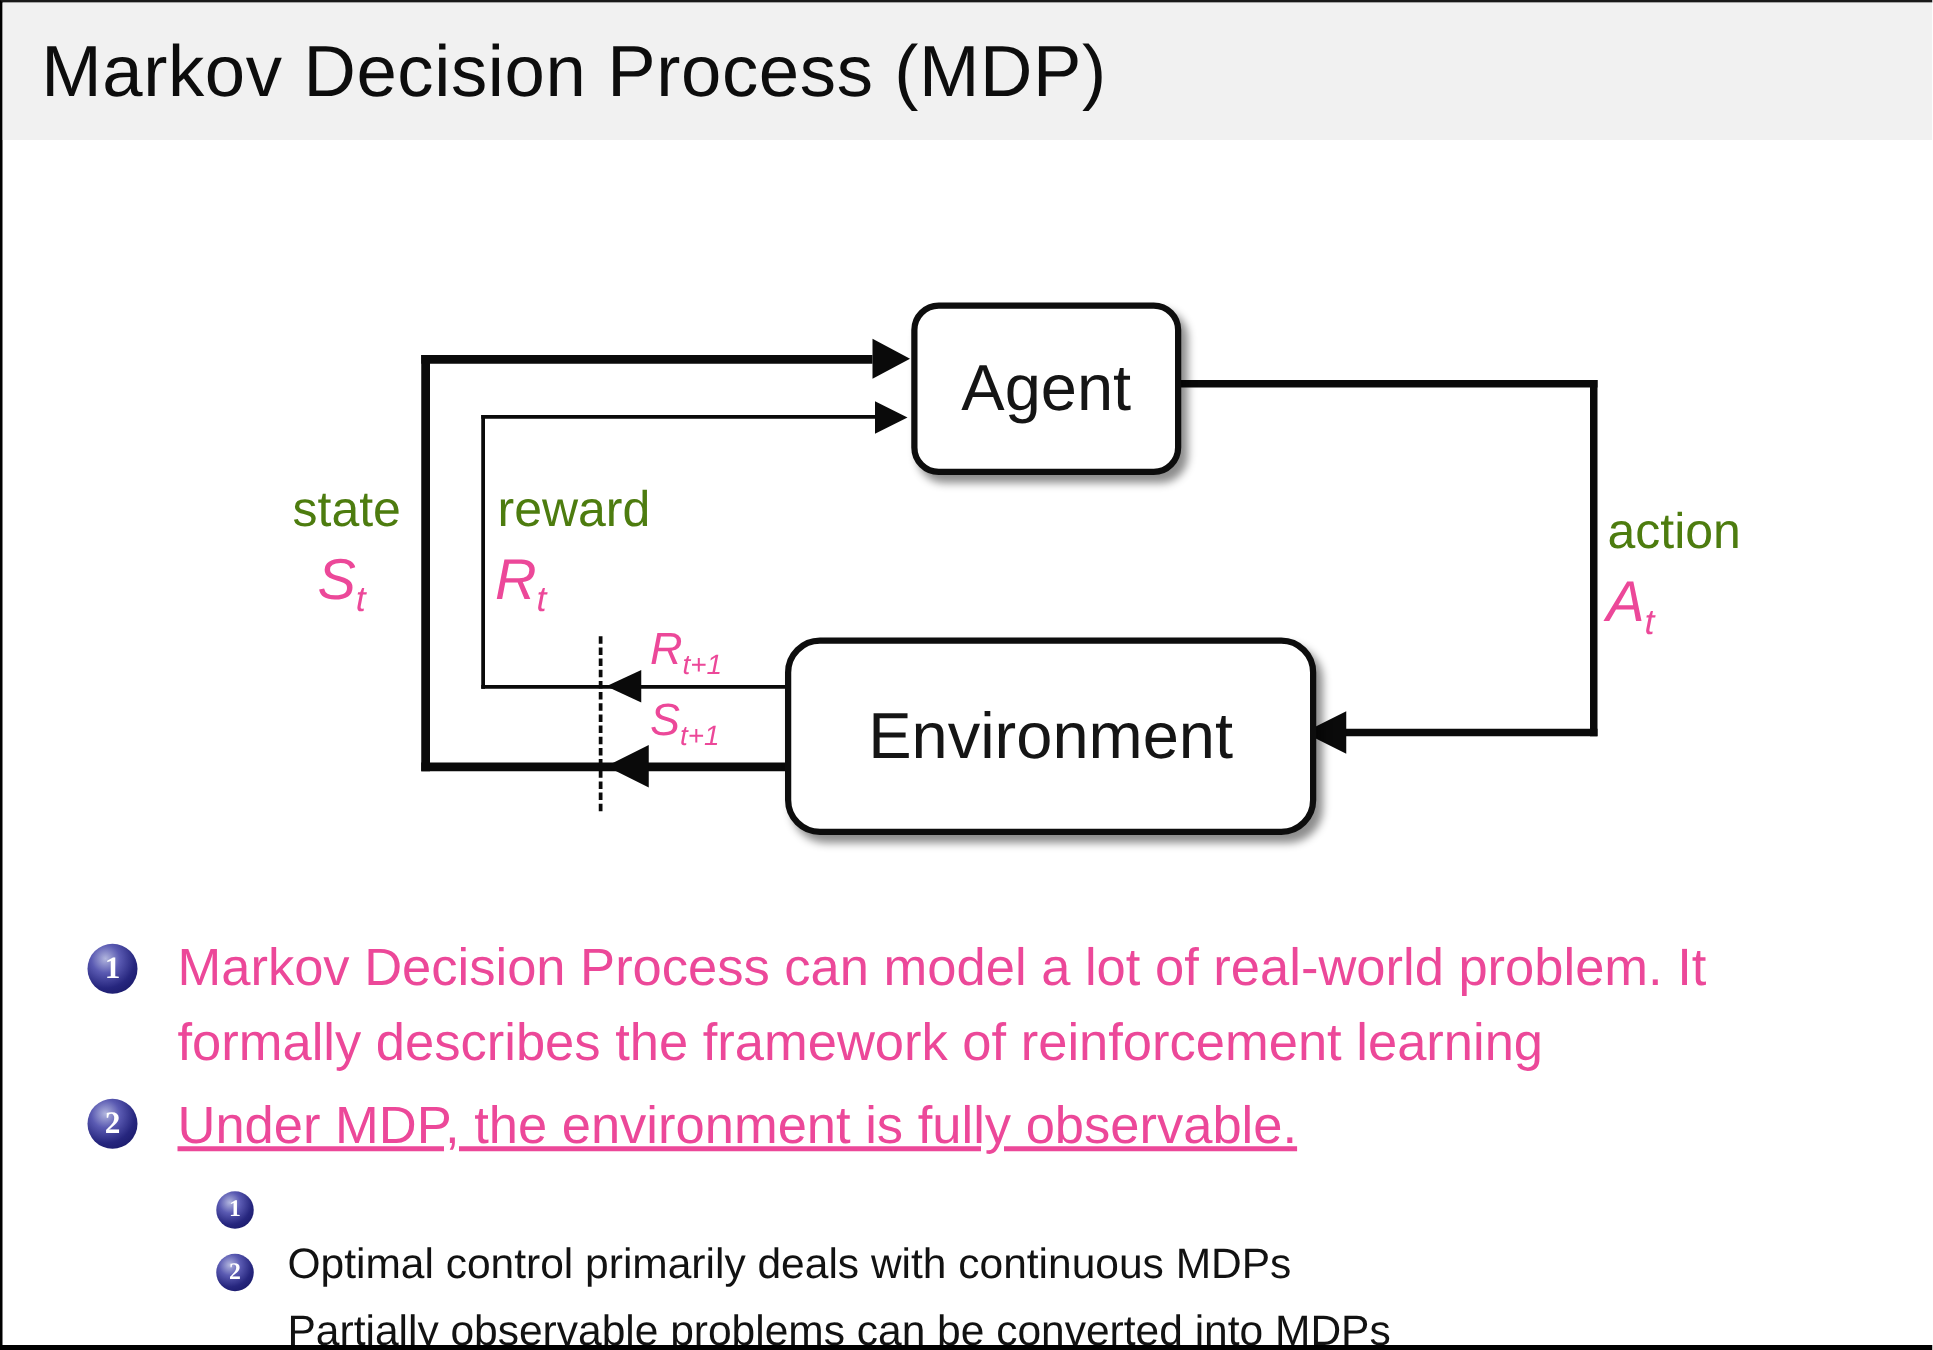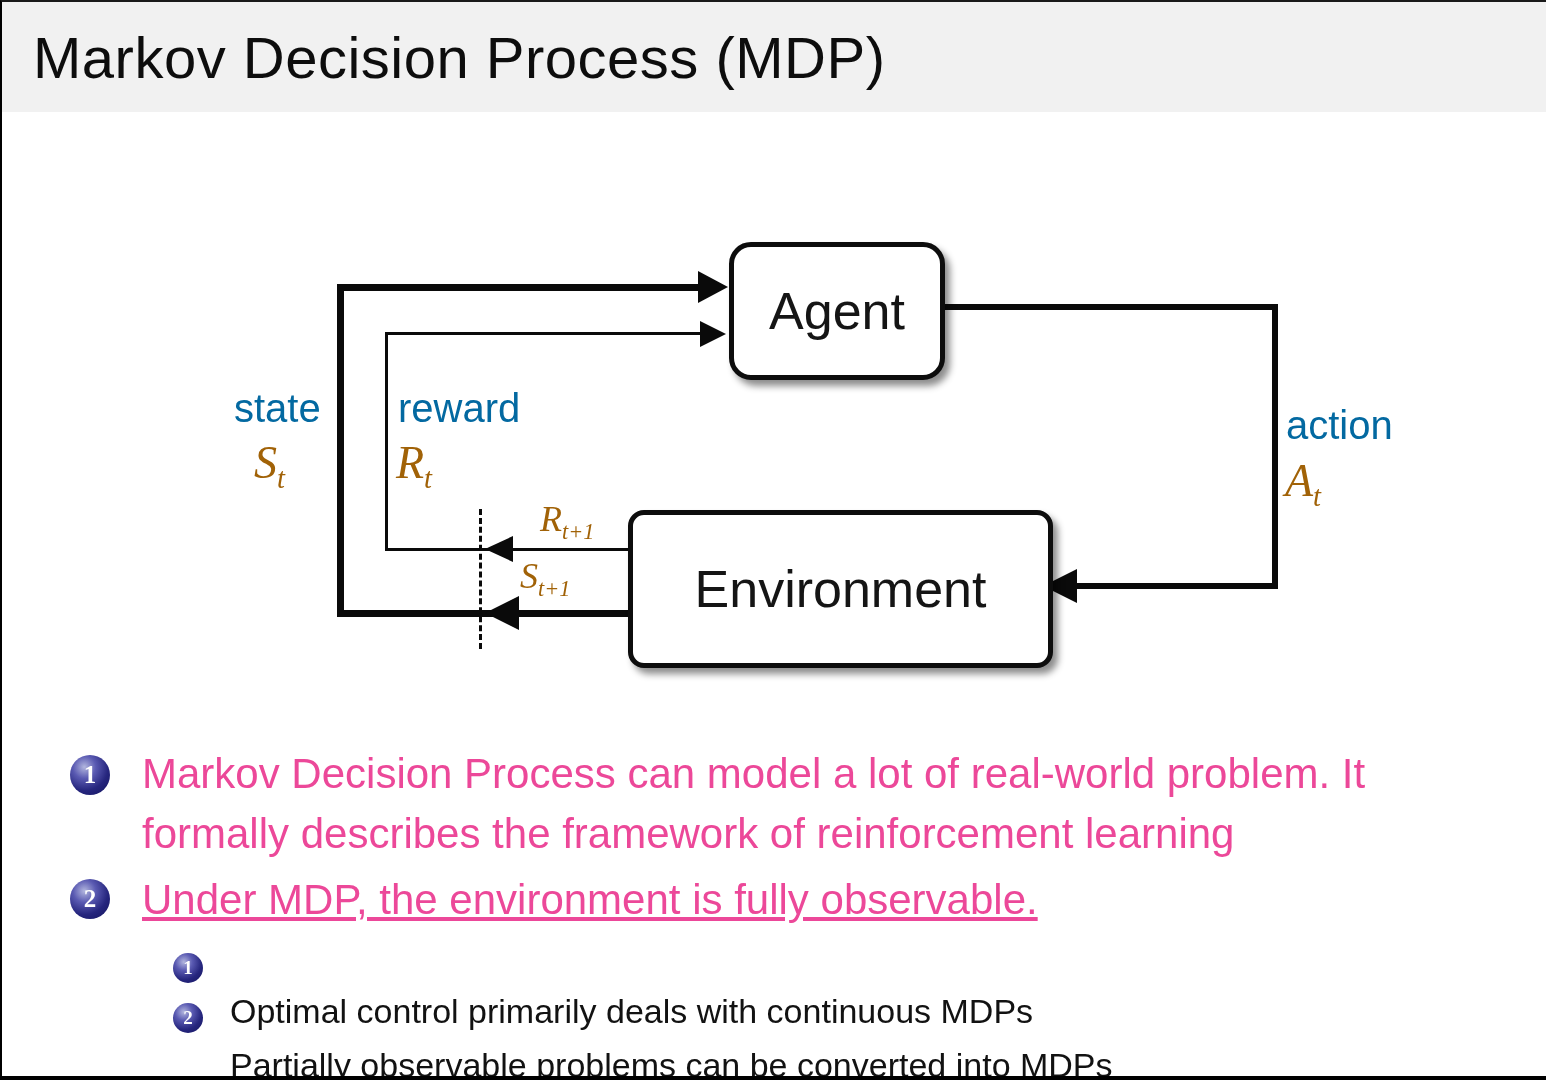--- a/index.html
+++ b/index.html
@@ -22,22 +22,22 @@
   .arr.right-sm{border-top:13px solid transparent;border-bottom:13px solid transparent;border-left:26px solid #0a0a0a;}
   .arr.left-big{border-top:17px solid transparent;border-bottom:17px solid transparent;border-right:34px solid #0a0a0a;}
   .arr.left-sm{border-top:13px solid transparent;border-bottom:13px solid transparent;border-right:28px solid #0a0a0a;}
   .dashed{position:absolute;width:0;border-left:3px dashed #0a0a0a;z-index:1;}
   .node{
     position:absolute;background:#fff;border:5px solid #0d0d0d;z-index:3;
     display:flex;align-items:center;justify-content:center;
     box-shadow:5px 6px 7px rgba(0,0,0,0.45);
     font-size:52px;color:#151515;
   }
-  .dlabel{position:absolute;font-size:40px;color:#0369a1;z-index:4;white-space:nowrap;text-align:center;}
-  .sym{position:absolute;font-family:Liberation Serif, serif;font-style:italic;color:#a16207;z-index:4;white-space:nowrap;}
+  .dlabel{position:absolute;font-size:40px;color:#4d7c0f;z-index:4;white-space:nowrap;text-align:center;}
+  .sym{position:absolute;font-family:Liberation Sans, sans-serif;font-style:italic;color:#ec4899;z-index:4;white-space:nowrap;}
   .sym sub{font-size:0.62em;font-style:italic;}
   .sym.big{font-size:46px;}
   .sym.mid{font-size:36px;}
   
   .badge{
     position:absolute;border-radius:50%;z-index:4;
     background:radial-gradient(circle at 36% 30%, #b2b6de 0%, #5a5ab2 30%, #26267e 62%, #12125c 100%);
     color:#fff;display:flex;align-items:center;justify-content:center;
     font-family:"Liberation Serif",serif;font-weight:bold;
   }
@@ -72,38 +72,38 @@
     <div class="ln" style="left:933px;top:302px;width:343px;height:6px;"></div>
     <div class="ln" style="left:1270px;top:302px;width:6px;height:285px;"></div>
     <div class="ln" style="left:1070px;top:581px;width:206px;height:6px;"></div>
     <div class="arr left-big" style="left:1041px;top:567px;"></div>
 
     <div class="dashed" style="left:477px;top:507px;height:140px;"></div>
 
     <div class="node" style="left:727px;top:240px;width:206px;height:128px;border-radius:22px;">
       <span>Agent</span>
     </div>
-    <div class="node" style="left:626px;top:508px;width:415px;height:148px;border-radius:16px;">
+    <div class="node" style="left:626px;top:508px;width:415px;height:148px;border-radius:28px;">
       <span>Environment</span>
     </div>
 
     <div class="dlabel" style="left:232px;top:384px;">state</div>
     <div class="dlabel" style="left:396px;top:384px;">reward</div>
     <div class="dlabel" style="left:1284px;top:401px;">action</div>
 
     <div class="sym big" style="left:252px;top:434px;">
       <span>S</span><sub>t</sub>
     </div>
     <div class="sym big" style="left:394px;top:434px;">
       <span>R</span><sub>t</sub>
     </div>
     <div class="sym big" style="left:1283px;top:452px;">
       <span>A</span><sub>t</sub>
     </div>
-    <div class="sym mid" style="left:518px;top:496px;margin-left:20px;">
+    <div class="sym mid" style="left:518px;top:496px;">
       <span>R</span><sub>t+1</sub>
     </div>
     <div class="sym mid" style="left:518px;top:553px;">
       <span>S</span><sub>t+1</sub>
     </div>
   </section>
 
   <section>
 
     <div class="badge lg" style="left:68px;top:753px;">

